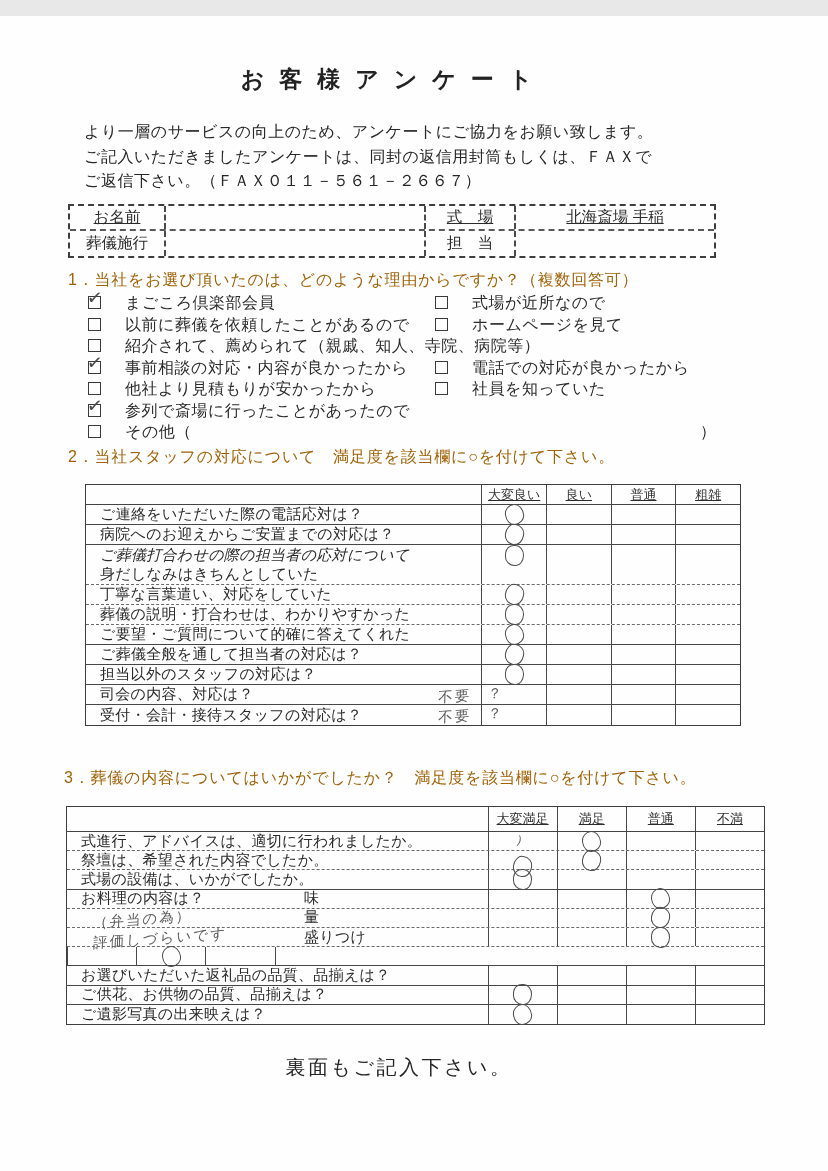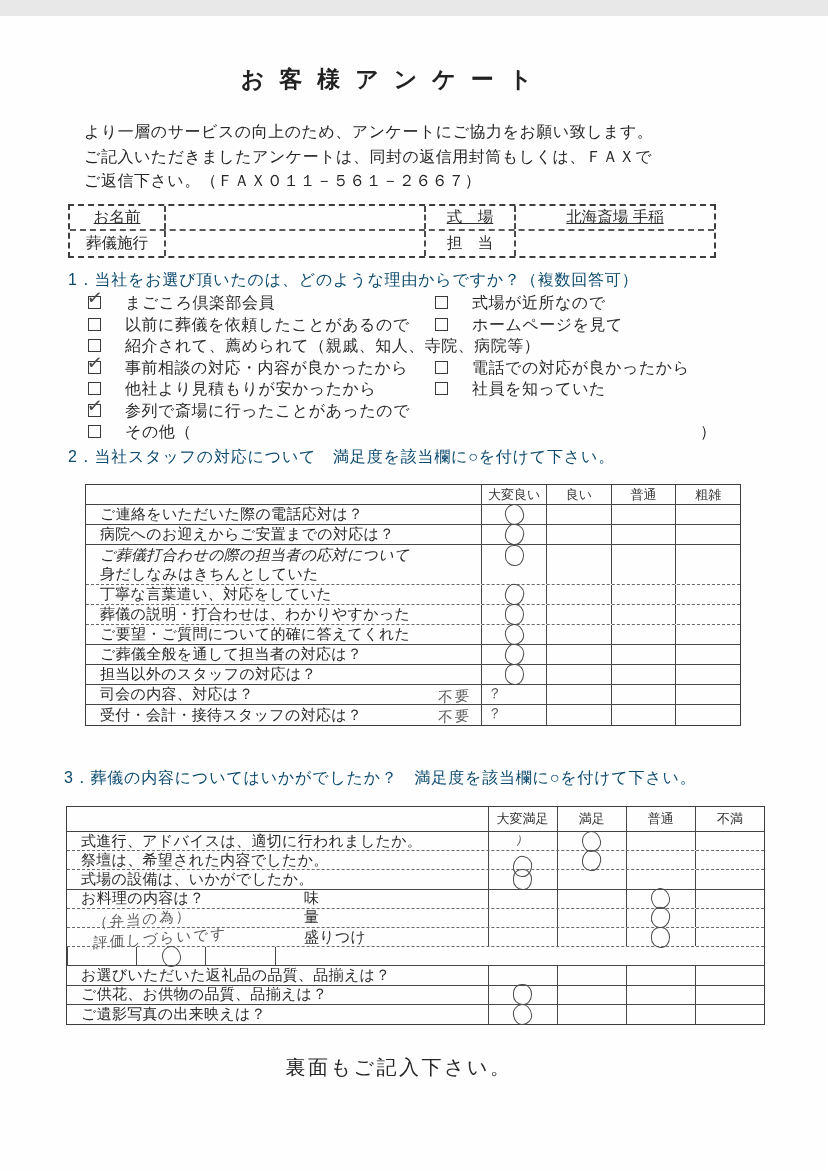--- a/index.html
+++ b/index.html
@@ -38,21 +38,21 @@
   }
   .info-row{display:flex;height:25px;box-sizing:border-box;}
   .info-row.first{border-bottom:2px dashed #5a5a5a;text-decoration:underline;}
   .info-cell{box-sizing:border-box;display:flex;align-items:center;}
   .i-llabel{width:96px;justify-content:center;border-right:2px dashed #4a4a4a;}
   .i-lvalue{width:258px;padding-left:10px;}
   .i-rlabel{width:92px;justify-content:center;border-left:2px dashed #4a4a4a;border-right:2px dashed #4a4a4a;}
   .i-rvalue{flex:1;justify-content:center;}
 
   
-  .q-heading{font-size:16px;letter-spacing:0.8px;color:#0c4a6e;white-space:nowrap;}
+  .q-heading{font-size:16px;letter-spacing:0.8px;color:#a16207;white-space:nowrap;}
   .q1-heading{top:254px;left:68px;}
   .q2-heading{top:431px;left:68px;}
   .q3-heading{top:752px;left:64px;}
 
   
   .q1-rows{top:277px;left:0;width:828px;}
   .q1-row{position:relative;height:21.5px;font-size:16px;}
   .q1-left{position:absolute;left:88px;top:0;display:flex;align-items:flex-start;white-space:nowrap;}
   .q1-right{position:absolute;left:435px;top:0;display:flex;align-items:flex-start;white-space:nowrap;}
   .q1-label{margin-left:24px;letter-spacing:0.5px;}
@@ -67,21 +67,21 @@
   }
 
   
   .rtable{
     border:1.8px solid #3d3d3d;
     box-sizing:border-box;
     background:transparent;
   }
   .q2-table{top:468px;left:85px;width:656px;}
   .q3-table{top:790px;left:66px;width:699px;}
-  .rt-head{display:flex;box-sizing:border-box;border-bottom:1.6px solid #444;}
+  .rt-head{display:flex;box-sizing:border-box;border-bottom:1.6px solid #444;text-decoration:underline;}
   .q2-table .rt-head{height:20px;}
   .q3-table .rt-head{height:25px;}
   .rt-row{display:flex;box-sizing:border-box;position:relative;}
   .q2-table .rt-row{height:20px;}
   .q3-table .rt-row{height:19.2px;}
   .rt-row.sep-solid{border-bottom:1.5px solid #474747;}
   .rt-row.sep-dash{border-bottom:1.5px dashed #6a6a6a;}
   .rt-row.sep-none{border-bottom:none;font-style:italic;}
   .rt-row:last-child{border-bottom:none;}
   .rt-q{

